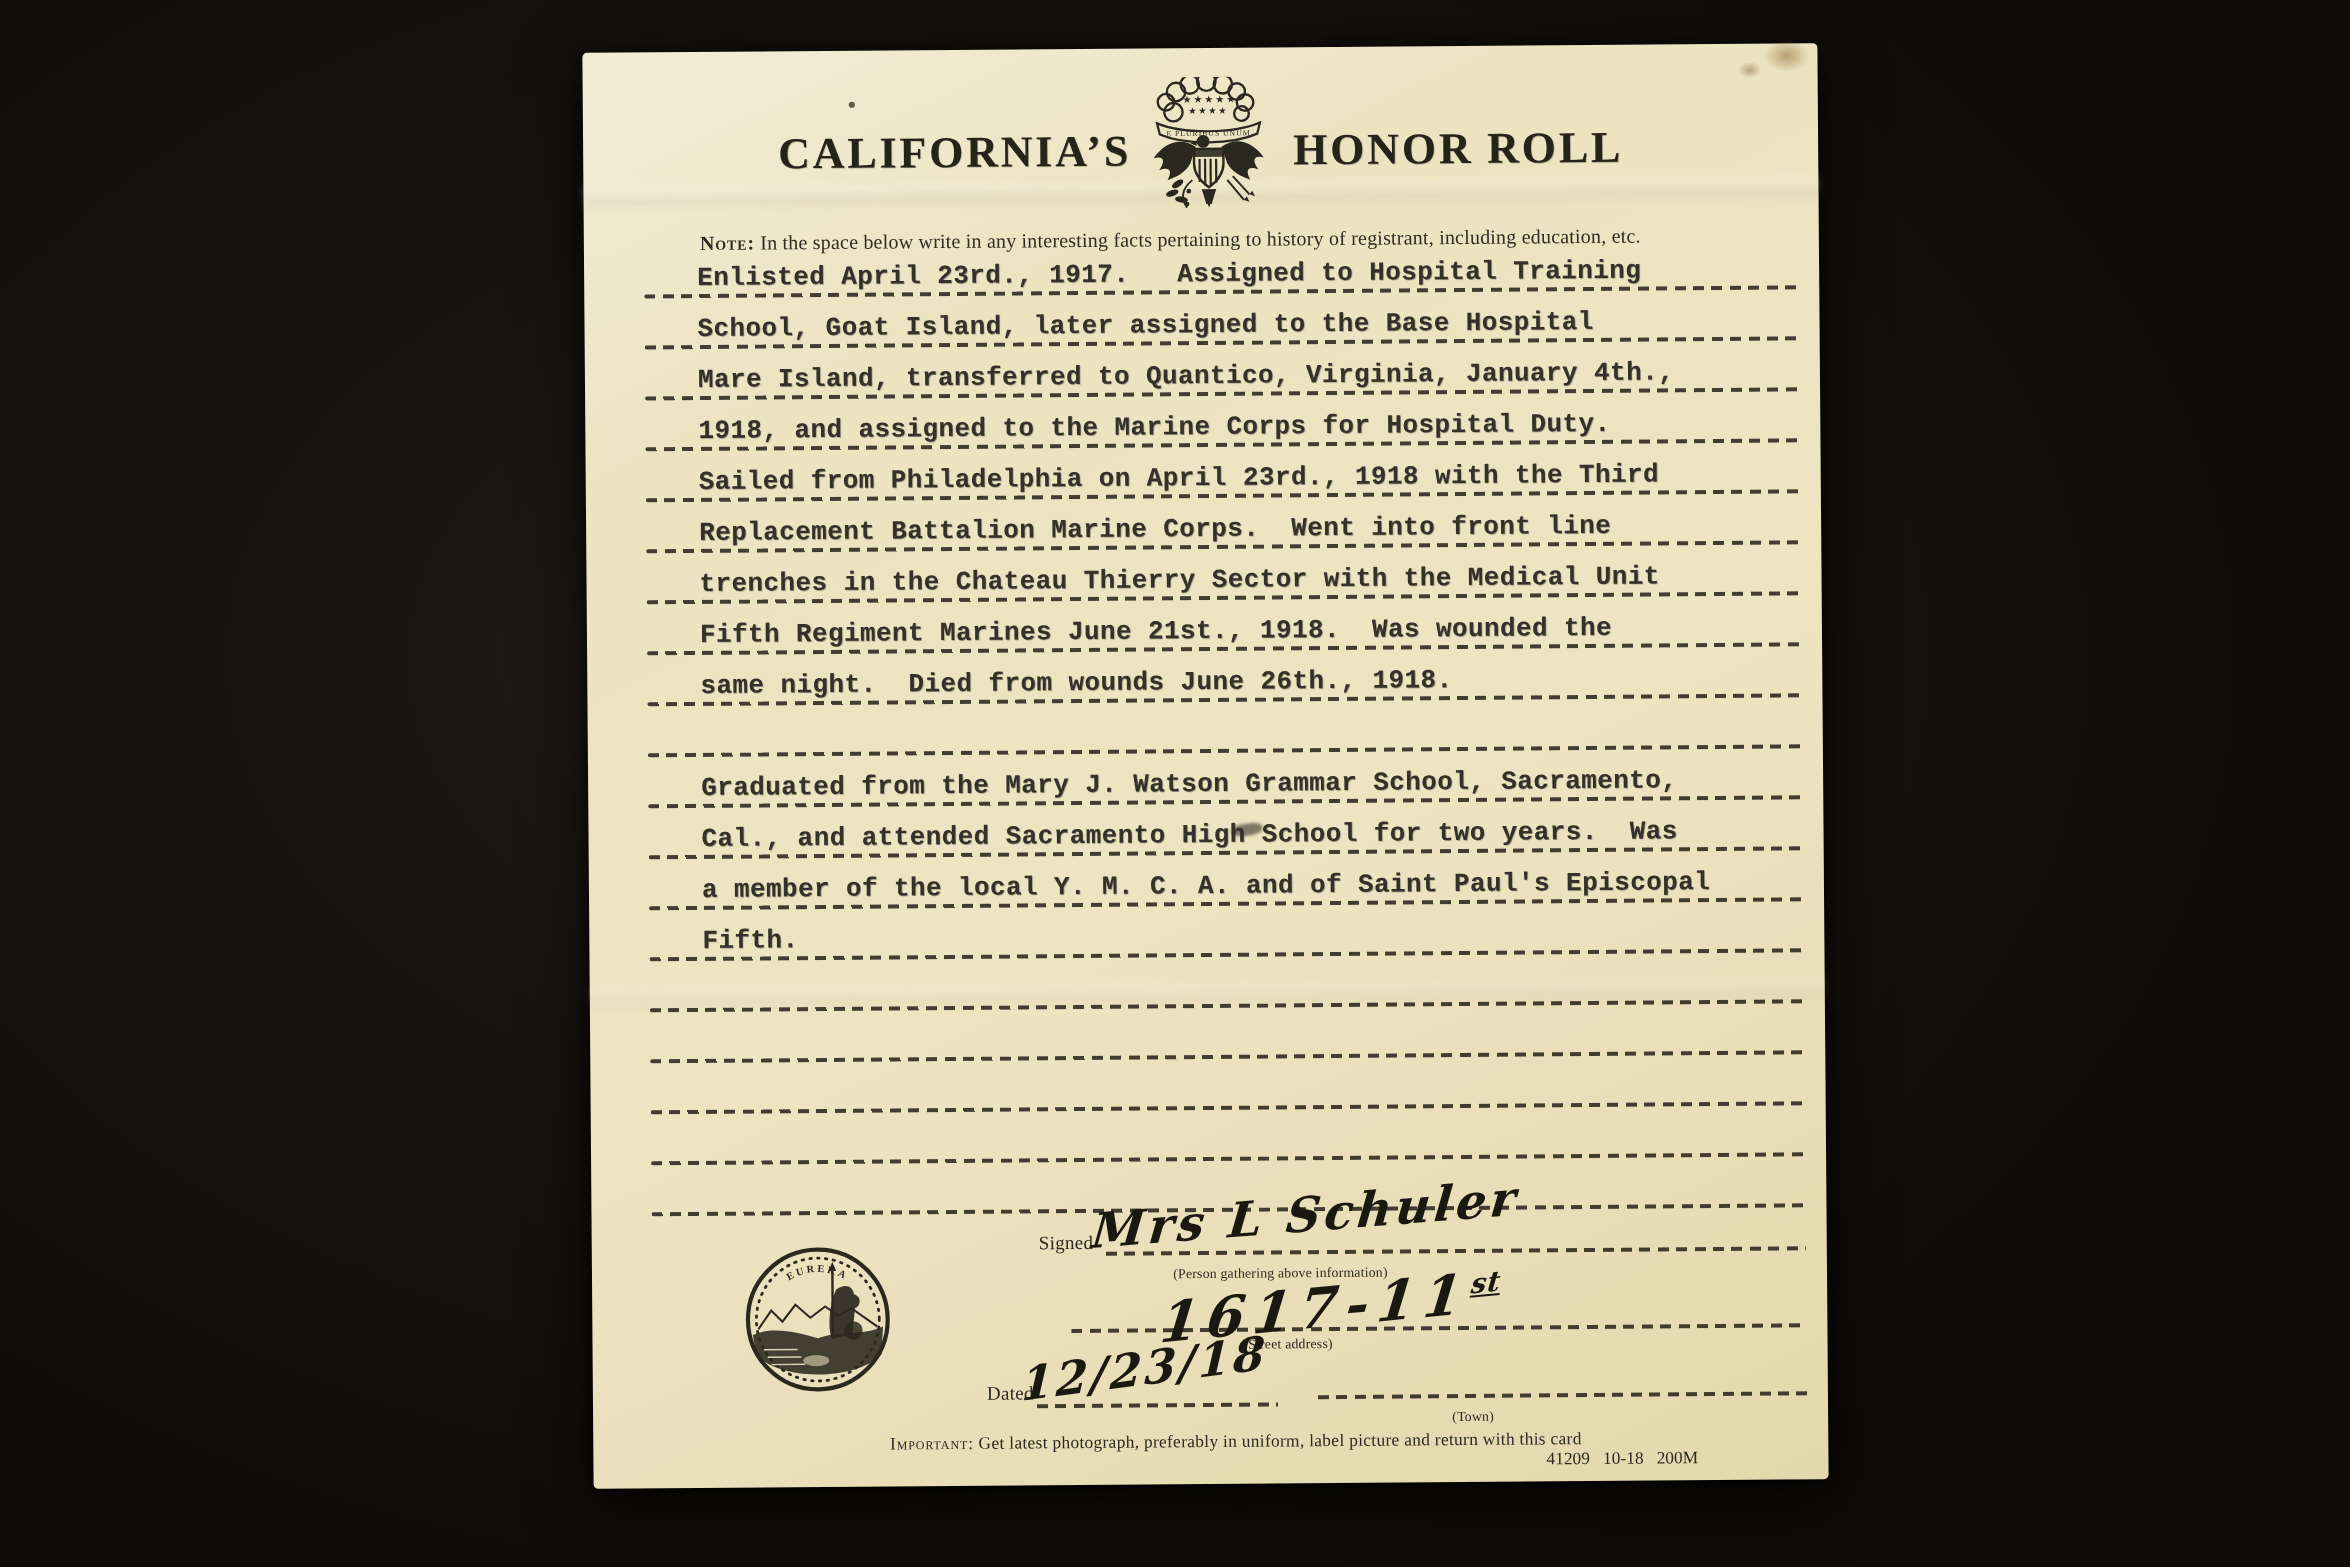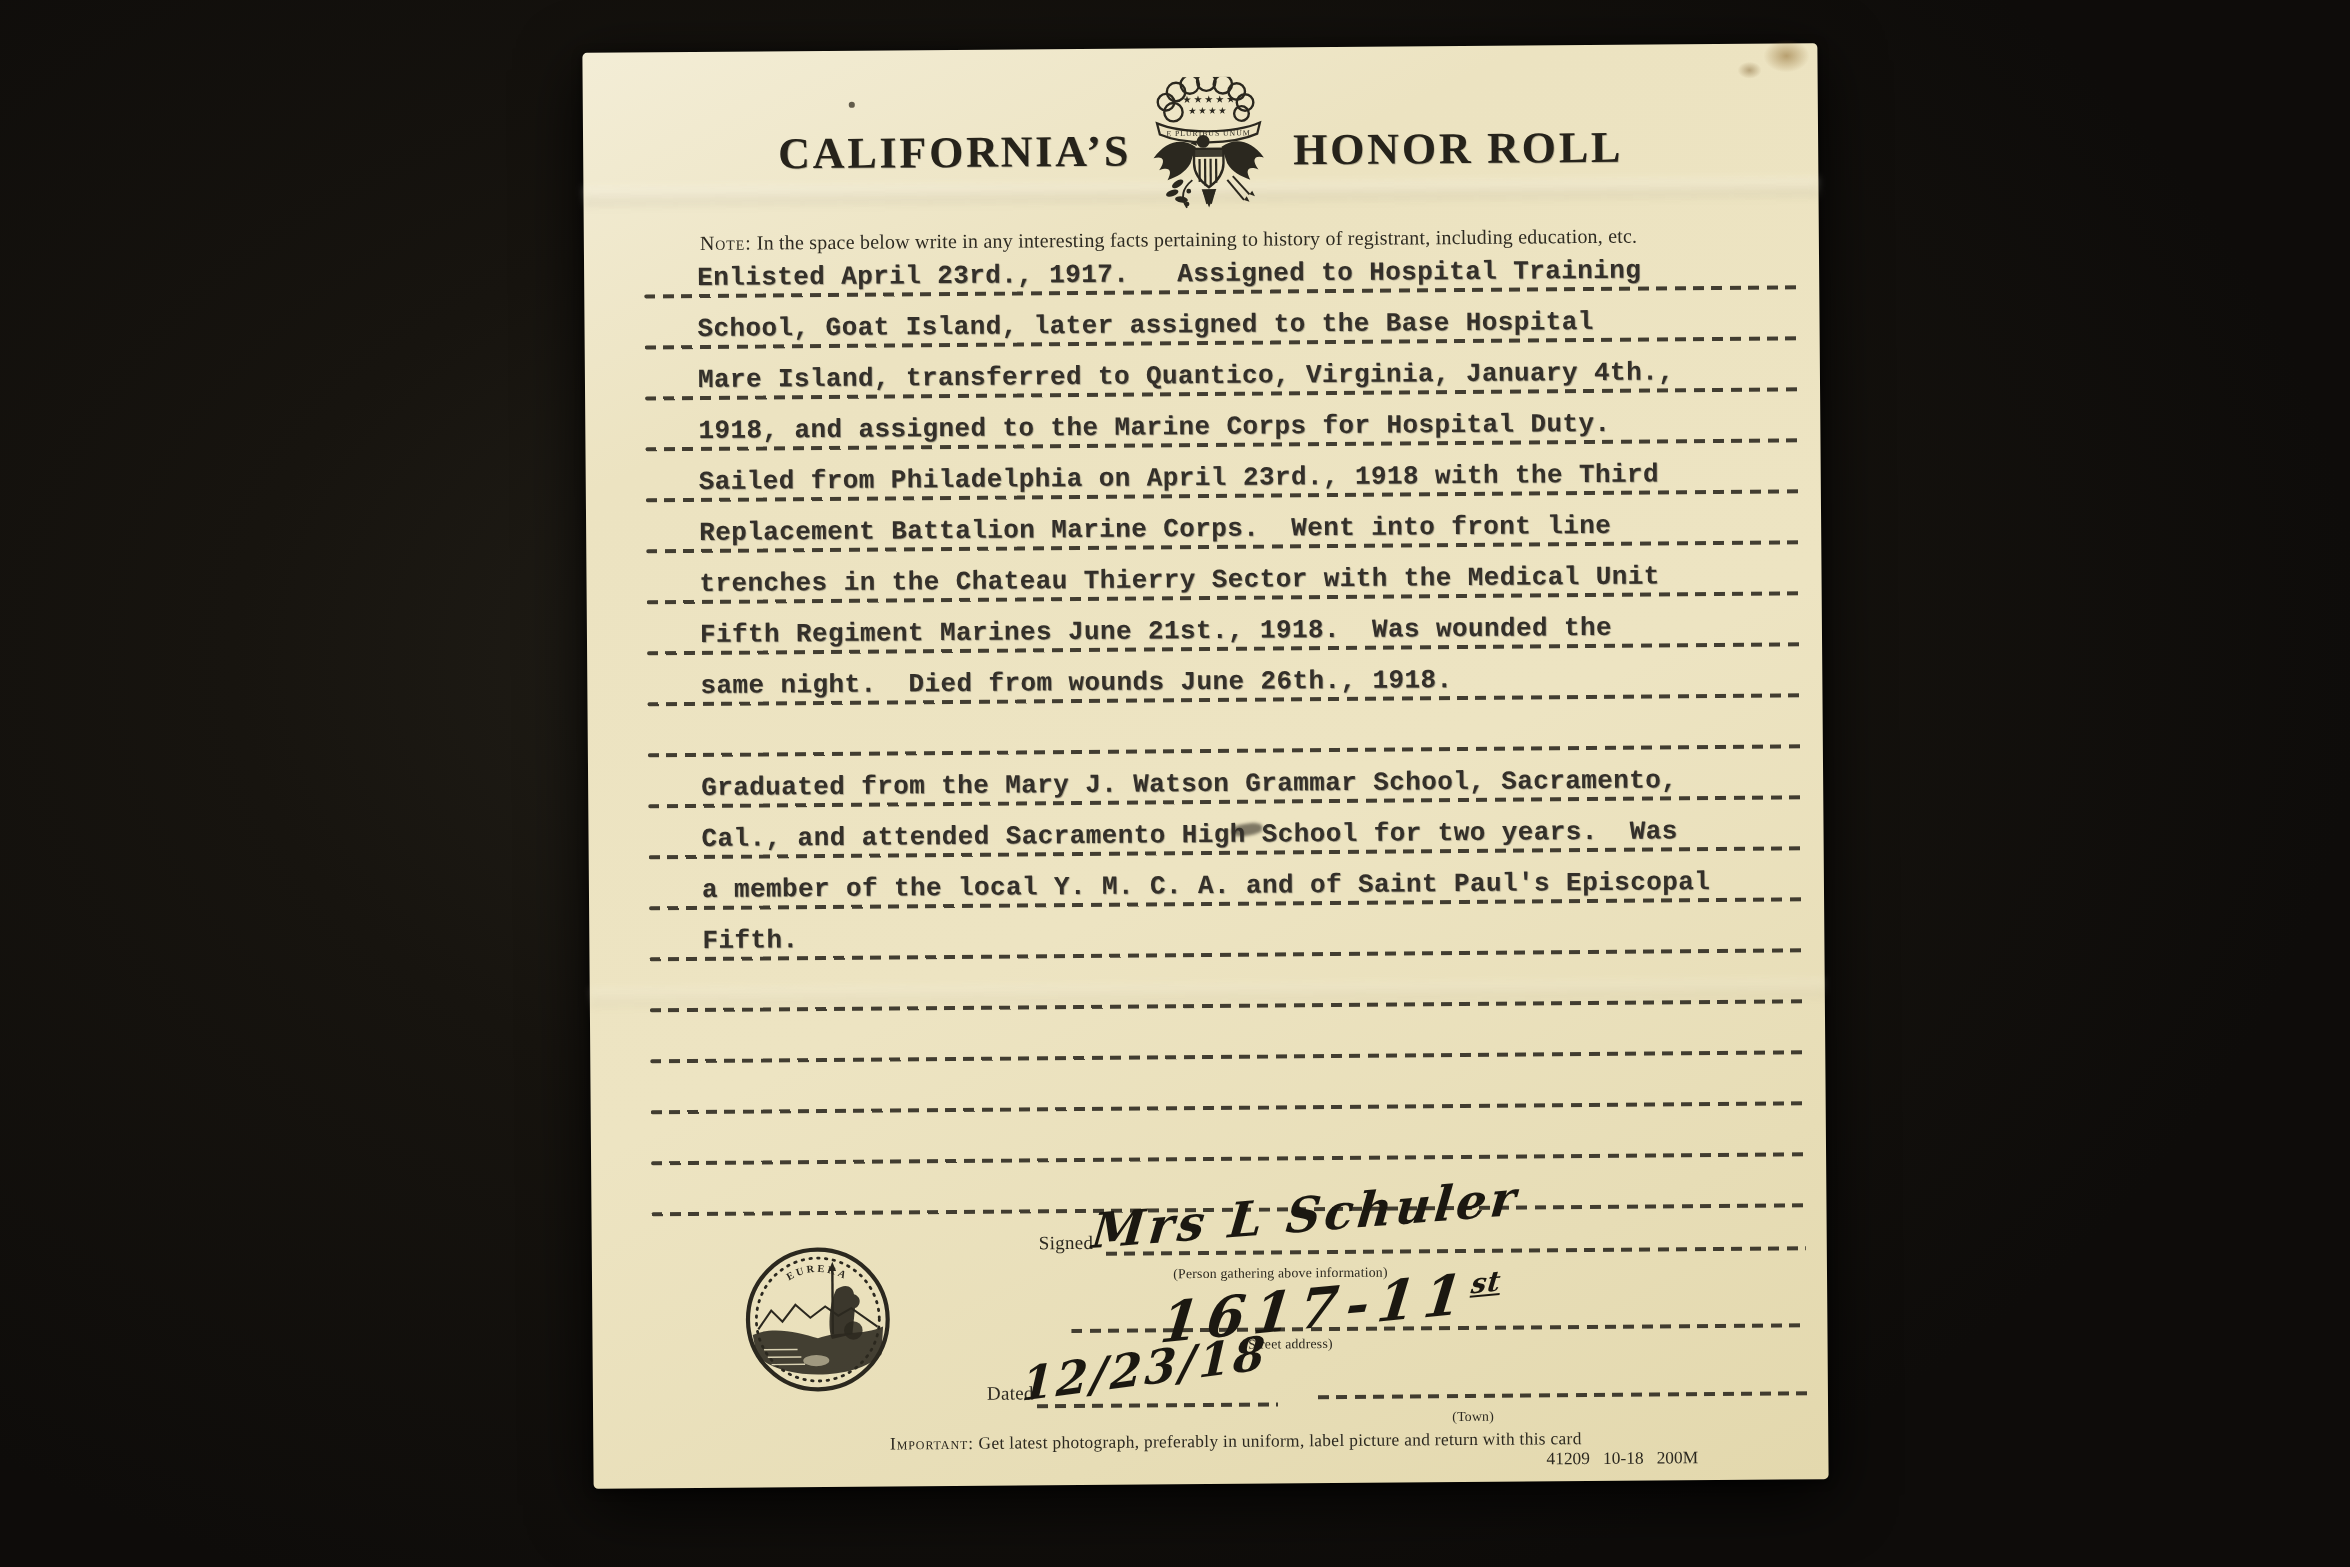--- a/index.html
+++ b/index.html
@@ -39,21 +39,21 @@
     white-space:nowrap;
   }
   .title.left{left:195px;}
   .title.right{left:710px;}
   .eagle{position:absolute;left:563px;top:29px;width:125px;height:138px;}
 
   .note{
     position:absolute;left:116px;top:180px;width:1074px;
     font-size:20px;color:#2e2b22;letter-spacing:0.2px;white-space:nowrap;
   }
-  .note .lbl{font-variant:small-caps;letter-spacing:0.9px;}
+  .note .lbl{font-variant:small-caps;letter-spacing:0.9px;font-weight:bold;}
 
   
   .rules{position:absolute;left:60px;top:195px;width:1157px;}
   .rule-row{position:relative;height:51px;}
   .rule-row .dash{
     position:absolute;left:0;right:0;bottom:0;height:3.7px;
     background:repeating-linear-gradient(90deg,
       rgba(42,38,29,0.88) 0 11px, rgba(42,38,29,0) 11px 18.4px);
     border-radius:1.8px;
   }

